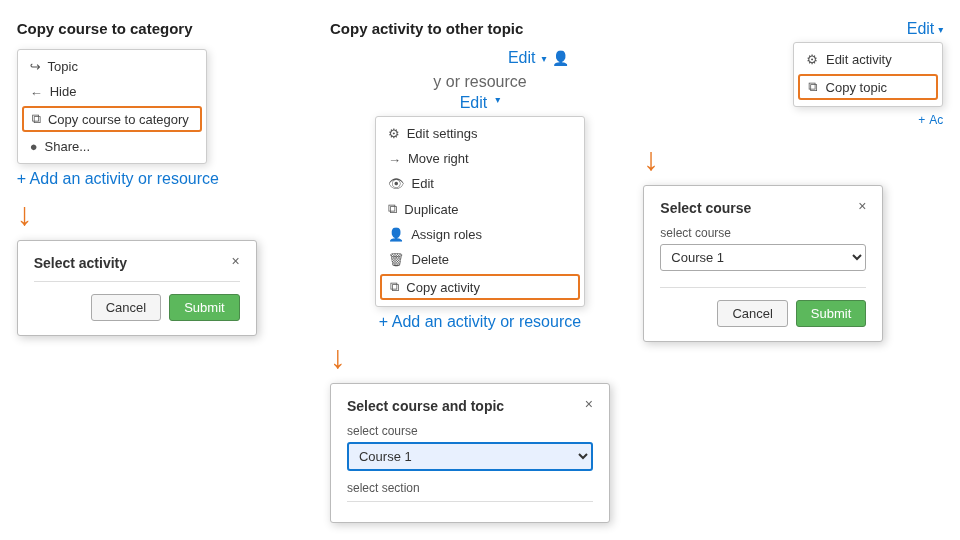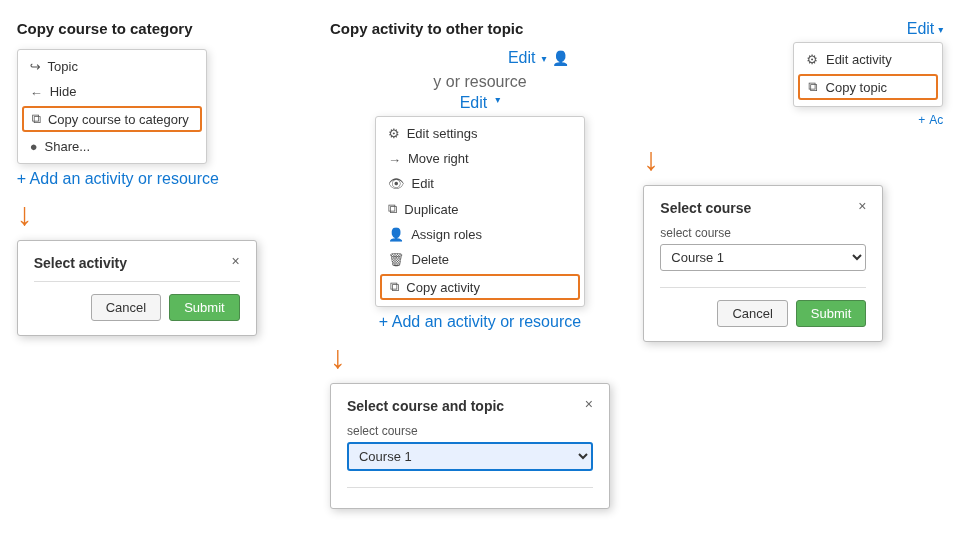--- a/index.html
+++ b/index.html
@@ -351,20 +351,21 @@
 
     <div class="dialog dialog-wide">
       <div>
         <span class="dialog-close">×</span>
         <div class="dialog-title">Select course and topic</div>
       </div>
       <div class="dialog-label">select course</div>
       <select class="dialog-select highlighted">
         <option>Course 1</option>
       </select>
+      <div class="dialog-label">select section</div>
       <hr class="divider">
       
     </div>
   </div>
 
   <div class="column">
 
     <div class="col3-top">
       <div style="display:flex; align-items:center; gap:4px; margin-bottom:4px;">
         <span class="edit-label-inline">Edit</span>

